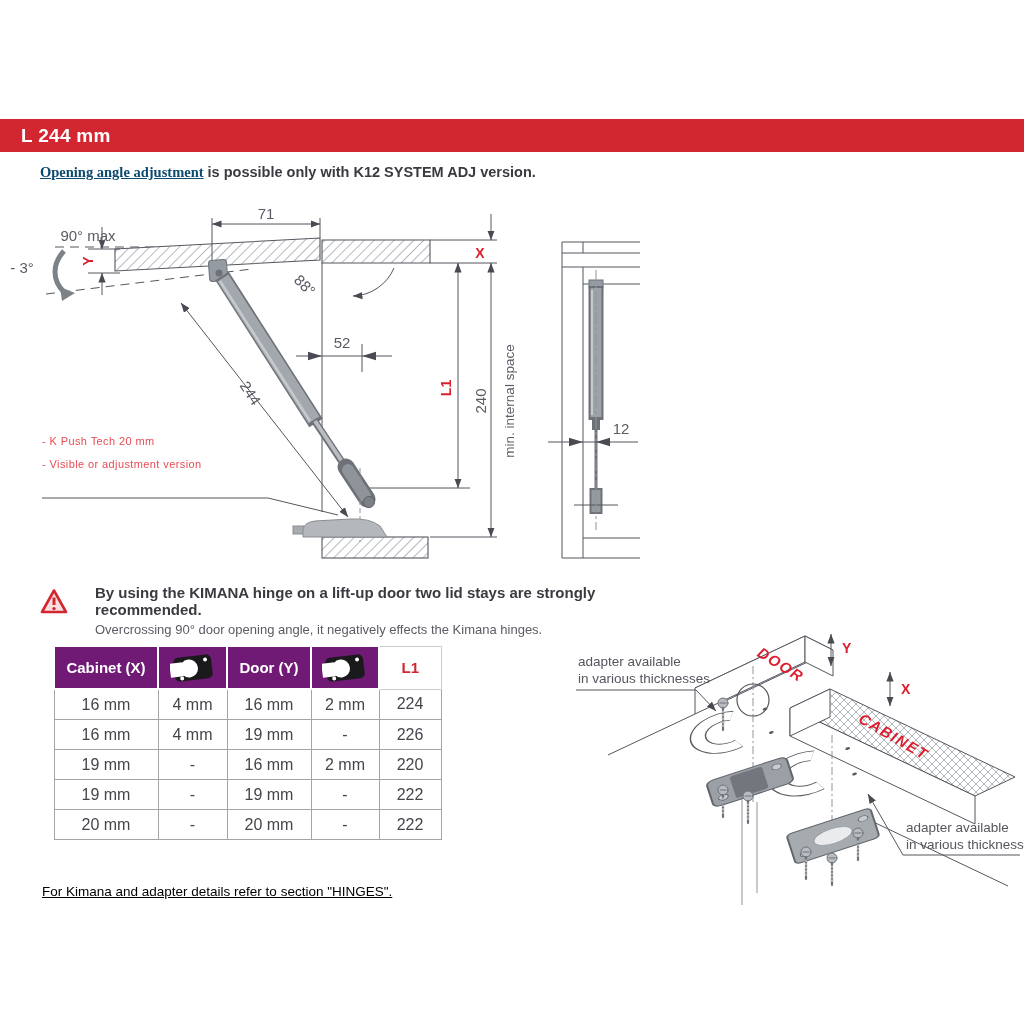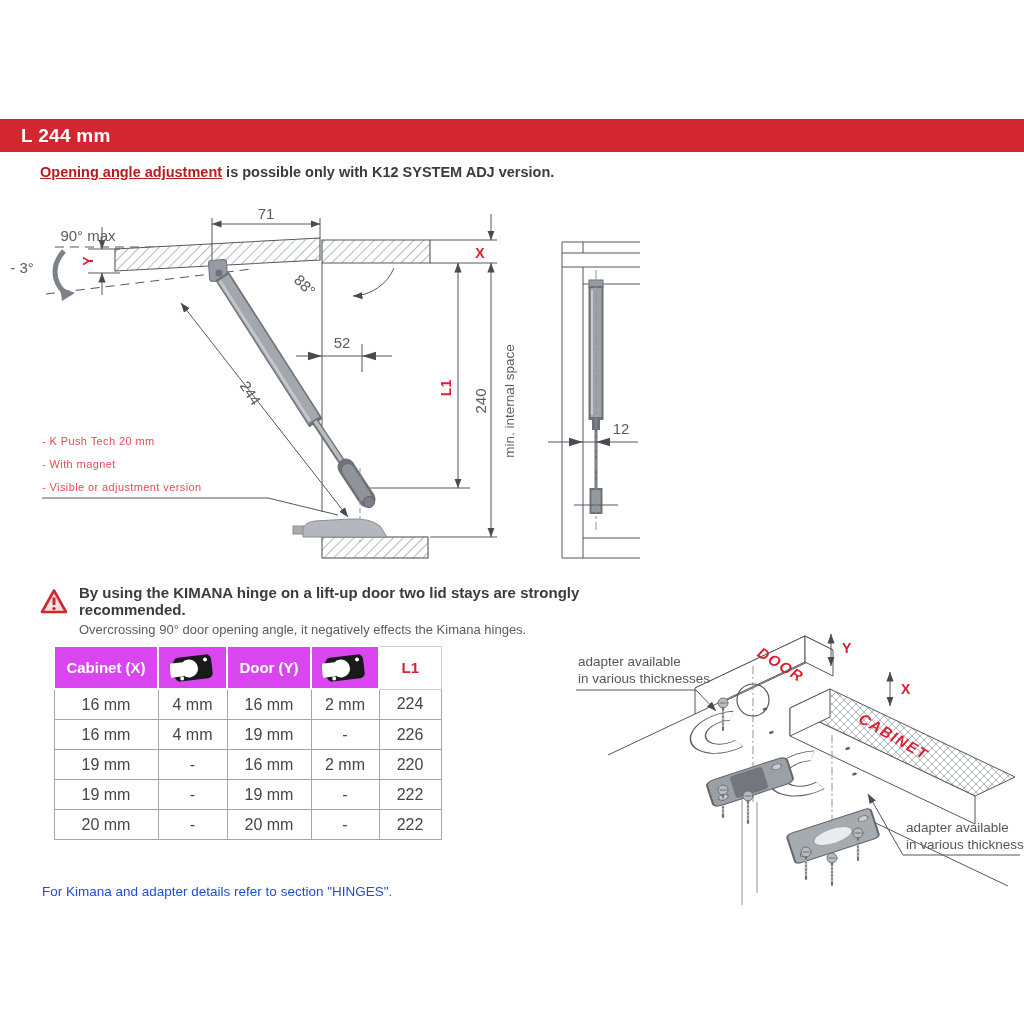--- a/index.html
+++ b/index.html
@@ -2,36 +2,36 @@
 <html><head>
 <meta charset="utf-8">
 <style>
   html,body{margin:0;padding:0;background:#fff;}
   .page{position:relative;width:1024px;height:1024px;background:#fff;overflow:hidden;
         font-family:"Liberation Sans",sans-serif;}
   .title-bar{position:absolute;top:119px;left:0;width:1024px;height:33px;background:#d22731;
              display:flex;align-items:center;}
   .title-bar span{color:#fff;font-weight:bold;font-size:19px;padding-left:21px;letter-spacing:.3px;}
   .intro{position:absolute;top:164px;left:40px;margin:0;font-size:14.5px;font-weight:bold;color:#3a3a41;}
-  .intro-link{color:#b91c1c;text-decoration:underline;cursor:pointer;}
+  .intro-link{color:#0c4a6e;text-decoration:underline;cursor:pointer;font-family:Liberation Serif, serif;}
   .drawing-svg{position:absolute;top:0;left:0;}
   .features{position:absolute;top:430px;left:42px;font-size:11px;color:#e84b55;
             line-height:23px;letter-spacing:.4px;}
   .details{position:absolute;top:502px;left:42px;font-size:13.8px;color:#54545c;line-height:18.5px;}
-  .warning{position:absolute;top:584px;left:40px;display:flex;gap:11px;width:640px;}
+  .warning{position:absolute;top:584px;left:40px;display:flex;gap:27px;width:640px;}
   .warn-icon{width:28px;height:27px;margin-top:4px;flex:0 0 auto;}
   .warn-bold{font-size:15px;font-weight:bold;color:#3a3a41;}
   .warn-normal{font-size:13px;color:#5b5b64;margin-top:4px;}
   .spec-table{position:absolute;top:645px;left:53px;border-collapse:collapse;text-align:center;}
-  .spec-table th{background:#d946ef;color:#fff;font-size:15px;font-weight:bold;
+  .spec-table th{background:#701a75;color:#fff;font-size:15px;font-weight:bold;
                  border:2px solid #fff;height:41px;padding:0;}
   .spec-table th.l1{background:#fff;color:#d22731;border:1px solid #cccccc;}
   .spec-table td{border:1px solid #a5a5a5;height:29px;font-size:16px;color:#45454c;padding:0;}
   .spec-table th svg{display:block;margin:0 auto;}
-  .footnote{position:absolute;top:884px;left:42px;margin:0;font-size:13.5px;color:#1d4ed8;}
+  .footnote{position:absolute;top:884px;left:42px;margin:0;font-size:13.5px;color:#000000;text-decoration:underline;}
   
   .t{font-family:"Liberation Sans",sans-serif;font-size:15px;fill:#5a5b64;}
   .ts{font-size:13.5px;}
   .tr{fill:#dc1f2e;font-weight:bold;font-size:14px;}
   .tiso{font-family:"Liberation Sans",sans-serif;font-size:13.5px;fill:#55565e;}
   .tpanel{font-family:"Liberation Sans",sans-serif;font-size:15px;fill:#dc1f2e;
           font-weight:bold;font-style:italic;letter-spacing:1.5px;}
   .ln{stroke:#55565e;stroke-width:1;fill:none;}
   .lnt{stroke:#8f949b;stroke-width:1;fill:none;}
   .hatched{fill:url(#hatch);stroke:#55565e;stroke-width:1.1;}
@@ -299,21 +299,20 @@
         <text class="tiso" x="906" y="832">adapter available</text>
         <text class="tiso" x="906" y="849">in various thicknesses</text>
         <line class="ln" x1="903" y1="855" x2="1020" y2="855"></line>
         <line class="ln" x1="903" y1="855" x2="868" y2="794" marker-end="url(#arr)"></line>
       </g>
     </g>
   </svg>
 
   <div class="features">
     <div>- K Push Tech 20 mm</div>
-    <div>- With magnet</div>
     <div>- Visible or adjustment version</div>
   </div>
 
 
   <div class="warning">
     <svg class="warn-icon" viewBox="0 0 28 27">
       <path d="M14,2.5 L26,24 L2,24 Z" fill="#fadfe1" stroke="#d22731" stroke-width="2.6" stroke-linejoin="round"></path>
       <line x1="14" y1="9.5" x2="14" y2="17" stroke="#d22731" stroke-width="3"></line>
       <circle cx="14" cy="20.6" r="1.7" fill="#d22731"></circle>
     </svg>

